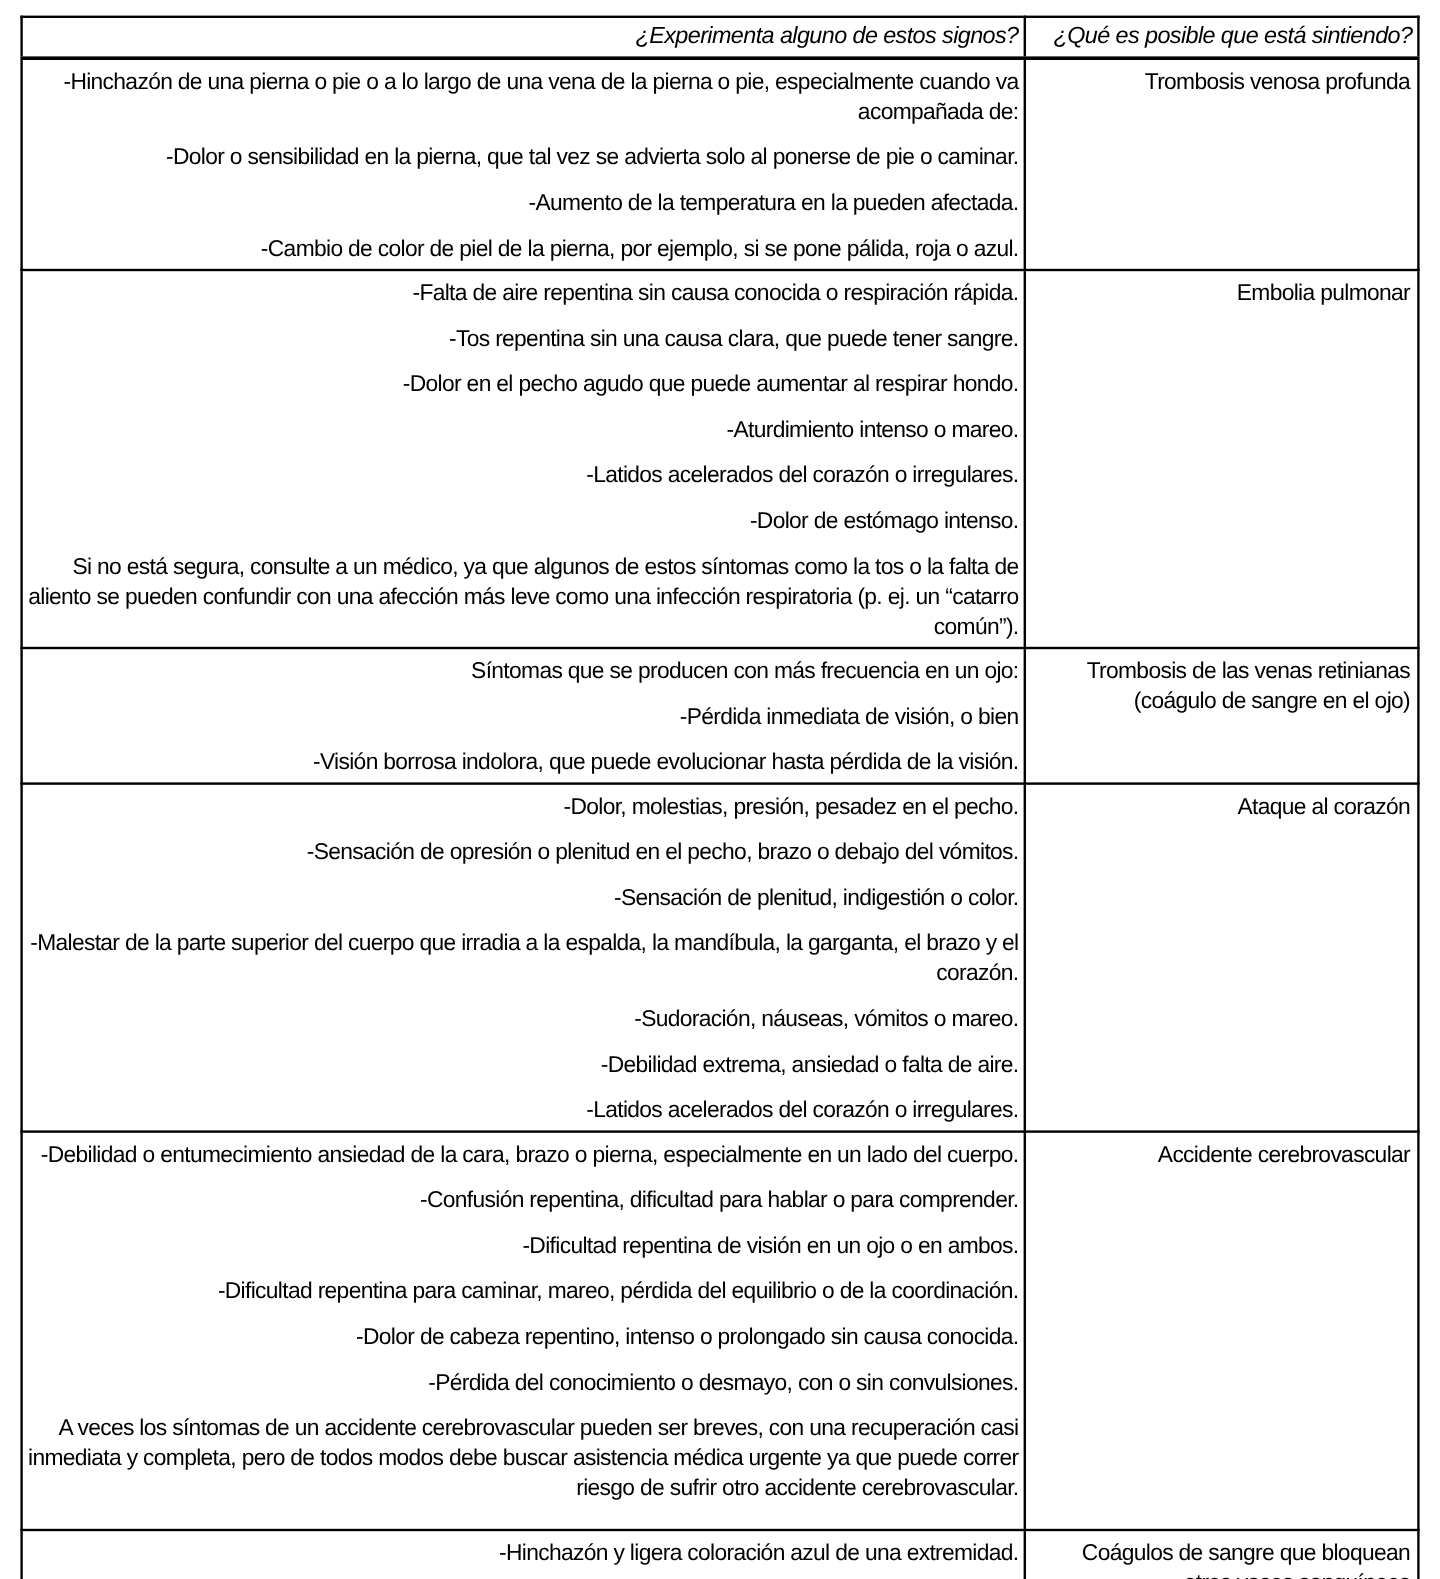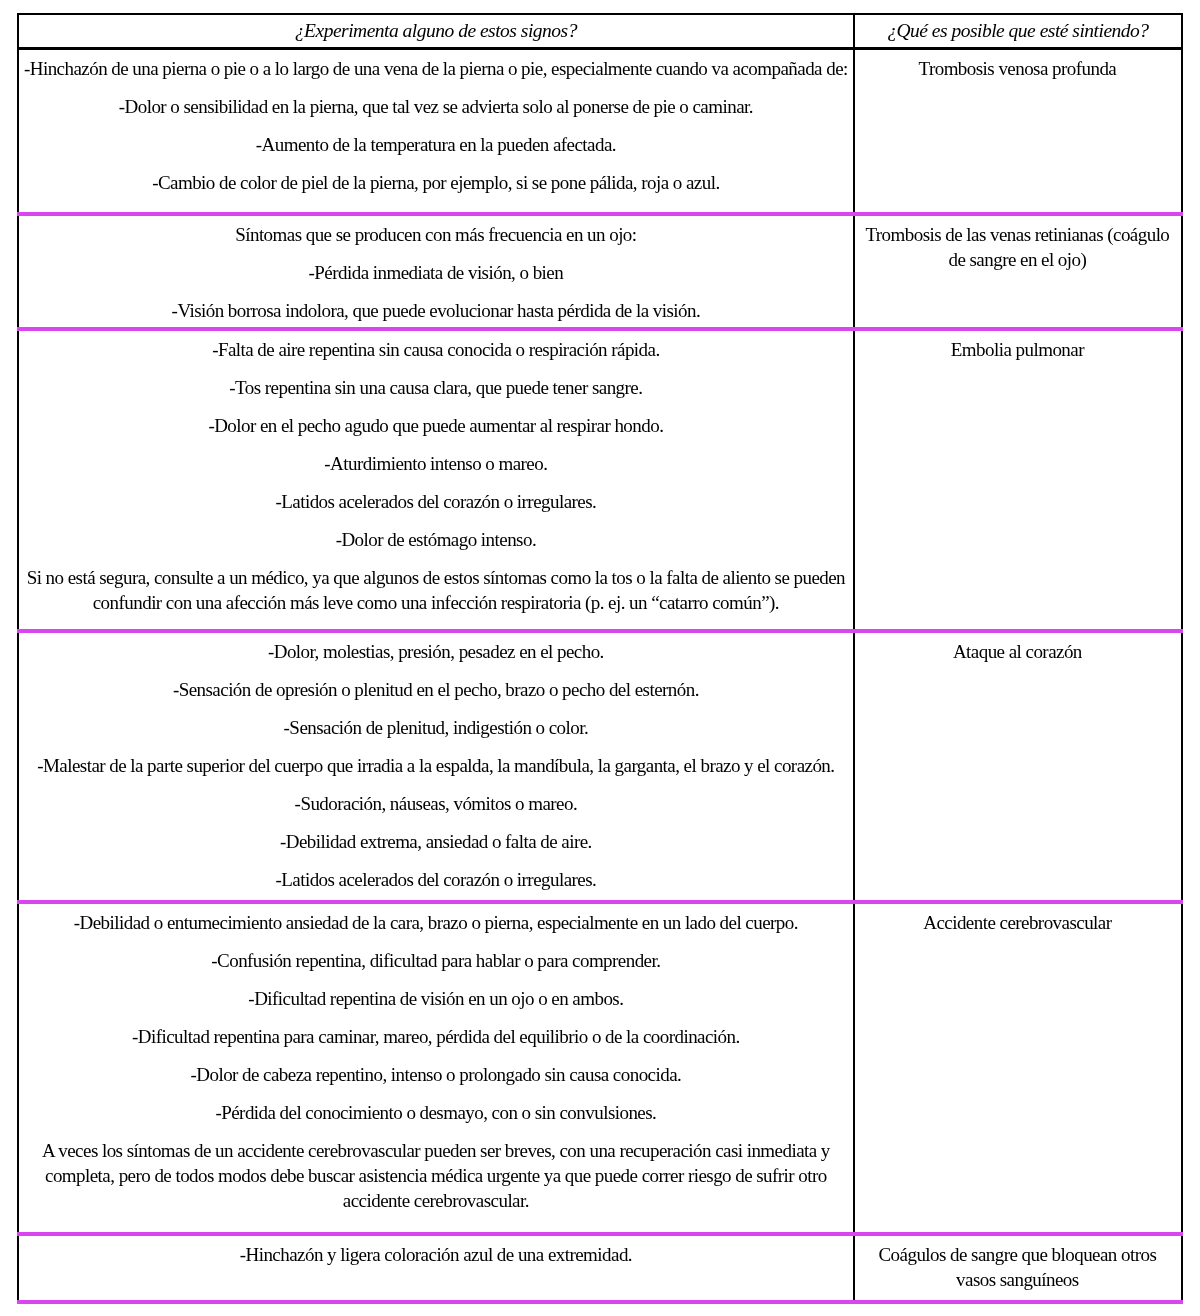--- a/index.html
+++ b/index.html
@@ -22,42 +22,41 @@
     border-collapse: collapse;
     width: 1166px;
     table-layout: fixed;
     border: 2px solid #000000;
   }
   col.col-symptoms { width: 71.8%; }
   col.col-condition { width: 28.2%; }
 
   th, td {
     border: 2px solid #000000;
-    text-align: center;
+    text-align: right;
     box-sizing: border-box;
-    font-family: Liberation Serif, serif;
   }
   thead th {
     font-style: italic;
     font-weight: normal;
     font-size: 19.5px;
     letter-spacing: -0.5px;
     vertical-align: middle;
     height: 34px;
     padding: 2px 4px;
     border-bottom: 3px solid #000000;
   }
   tbody td {
     vertical-align: top;
     font-size: 19px;
     line-height: 25px;
     letter-spacing: -0.55px;
     padding: 6px 4px 4px 4px;
   }
-  tbody tr { border-bottom: 4px solid #d946ef; }
+  tbody tr { border-bottom: 1px solid #d946ef; }
   td.symptoms-cell p {
     margin: 0 0 13px 0;
   }
   td.symptoms-cell p:last-child { margin-bottom: 0; }
   td.condition-cell {
     padding-left: 5px;
     padding-right: 6px;
   }
 </style>
 </head>
@@ -65,57 +64,57 @@
 
 <div class="page">
   <table class="sym-table">
     <colgroup>
       <col class="col-symptoms">
       <col class="col-condition">
     </colgroup>
     <thead>
       <tr>
         <th>¿Experimenta alguno de estos signos?</th>
-        <th>¿Qué es posible que esté sintiendo?</th>
+        <th>¿Qué es posible que está sintiendo?</th>
       </tr>
     </thead>
     <tbody>
         <tr style="height: 166px;">
           <td class="symptoms-cell">
             <p>-Hinchazón de una pierna o pie o a lo largo de una vena de la pierna o pie, especialmente cuando va acompañada de:</p>
             <p>-Dolor o sensibilidad en la pierna, que tal vez se advierta solo al ponerse de pie o caminar.</p>
             <p>-Aumento de la temperatura en la pueden afectada.</p>
             <p>-Cambio de color de piel de la pierna, por ejemplo, si se pone pálida, roja o azul.</p>
           </td>
           <td class="condition-cell">Trombosis venosa profunda</td>
-        </tr>
-        <tr style="height: 101px;">
-          <td class="symptoms-cell">
-            <p>Síntomas que se producen con más frecuencia en un ojo:</p>
-            <p>-Pérdida inmediata de visión, o bien</p>
-            <p>-Visión borrosa indolora, que puede evolucionar hasta pérdida de la visión.</p>
-          </td>
-          <td class="condition-cell">Trombosis de las venas retinianas (coágulo de sangre en el ojo)</td>
         </tr>
         <tr style="height: 302px;">
           <td class="symptoms-cell">
             <p>-Falta de aire repentina sin causa conocida o respiración rápida.</p>
             <p>-Tos repentina sin una causa clara, que puede tener sangre.</p>
             <p>-Dolor en el pecho agudo que puede aumentar al respirar hondo.</p>
             <p>-Aturdimiento intenso o mareo.</p>
             <p>-Latidos acelerados del corazón o irregulares.</p>
             <p>-Dolor de estómago intenso.</p>
             <p>Si no está segura, consulte a un médico, ya que algunos de estos síntomas como la tos o la falta de aliento se pueden confundir con una afección más leve como una infección respiratoria (p. ej. un “catarro común”).</p>
           </td>
           <td class="condition-cell">Embolia pulmonar</td>
         </tr>
+        <tr style="height: 101px;">
+          <td class="symptoms-cell">
+            <p>Síntomas que se producen con más frecuencia en un ojo:</p>
+            <p>-Pérdida inmediata de visión, o bien</p>
+            <p>-Visión borrosa indolora, que puede evolucionar hasta pérdida de la visión.</p>
+          </td>
+          <td class="condition-cell">Trombosis de las venas retinianas (coágulo de sangre en el ojo)</td>
+        </tr>
         <tr style="height: 271px;">
           <td class="symptoms-cell">
             <p>-Dolor, molestias, presión, pesadez en el pecho.</p>
-            <p>-Sensación de opresión o plenitud en el pecho, brazo o pecho del esternón.</p>
+            <p>-Sensación de opresión o plenitud en el pecho, brazo o debajo del vómitos.</p>
             <p>-Sensación de plenitud, indigestión o color.</p>
             <p>-Malestar de la parte superior del cuerpo que irradia a la espalda, la mandíbula, la garganta, el brazo y el corazón.</p>
             <p>-Sudoración, náuseas, vómitos o mareo.</p>
             <p>-Debilidad extrema, ansiedad o falta de aire.</p>
             <p>-Latidos acelerados del corazón o irregulares.</p>
           </td>
           <td class="condition-cell">Ataque al corazón</td>
         </tr>
         <tr style="height: 332px;">
           <td class="symptoms-cell">

